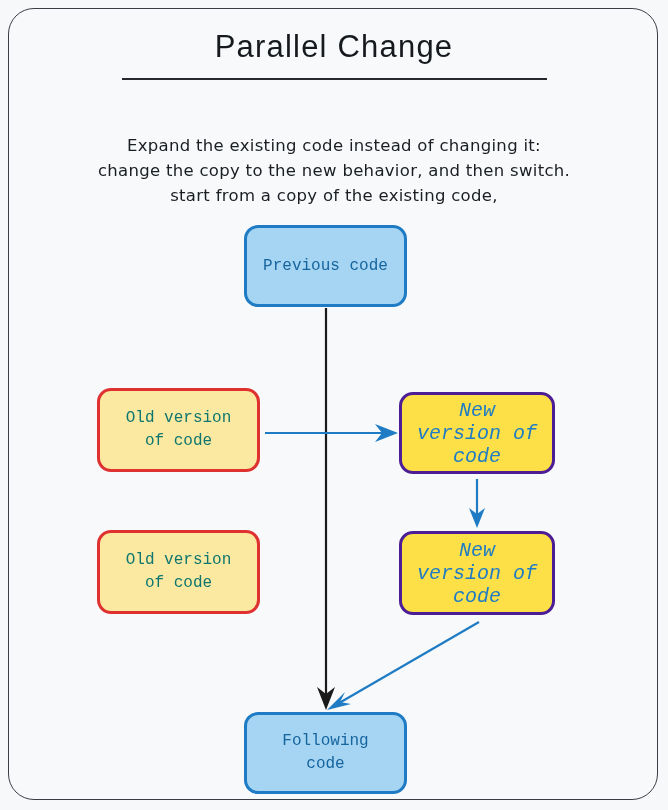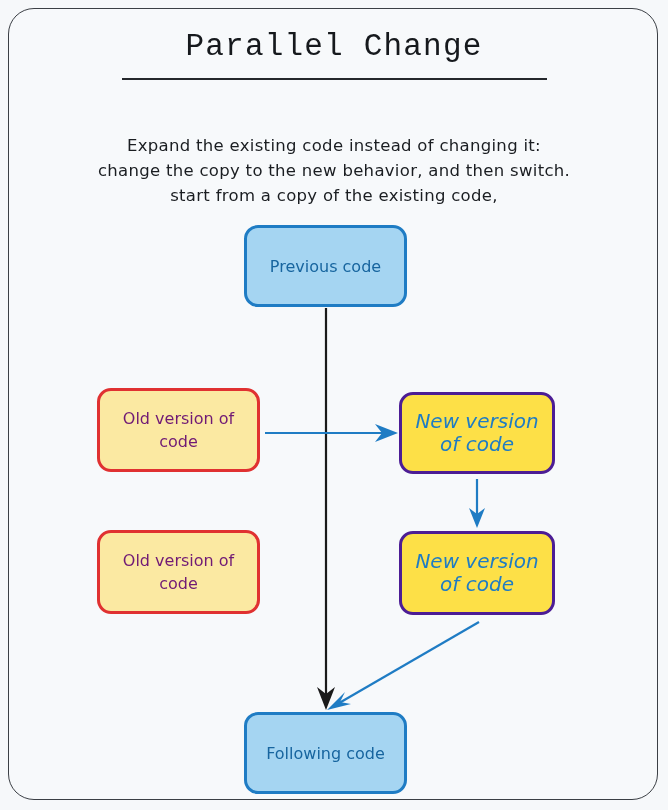--- a/index.html
+++ b/index.html
@@ -24,21 +24,21 @@
     border-radius: 26px;
     box-sizing: border-box;
     overflow: hidden;
   }
   .title {
     position: absolute;
     left: 0;
     top: 20px;
     width: 650px;
     text-align: center;
-    font-family: Liberation Mono, monospace;
+    font-family: Liberation Sans, sans-serif;
     font-size: 31px;
     letter-spacing: 1.2px;
     color: #16191d;
   }
   .title-rule {
     position: absolute;
     left: 113px;
     top: 69px;
     width: 425px;
     height: 2px;
@@ -59,31 +59,32 @@
   .node {
     position: absolute;
     box-sizing: border-box;
     border-radius: 14px;
     display: flex;
     align-items: center;
     justify-content: center;
     text-align: center;
     line-height: 23px;
     padding: 4px 12px;
+    font-family: Liberation Mono, monospace;
   }
   .node-blue {
     background: #a5d5f2;
     border: 3px solid #1f7cc4;
     color: #17659f;
     font-size: 16px;
   }
   .node-yellow-red {
     background: #fbe9a2;
     border: 3px solid #e03131;
-    color: #701a75;
+    color: #0f766e;
     font-size: 16px;
     text-align: center;
   }
   .node-yellow-blue {
     background: #fde047;
     border: 3px solid #4c1d95;
     color: #1f7cc4;
     font-size: 20px;
     font-style: italic;
   }

